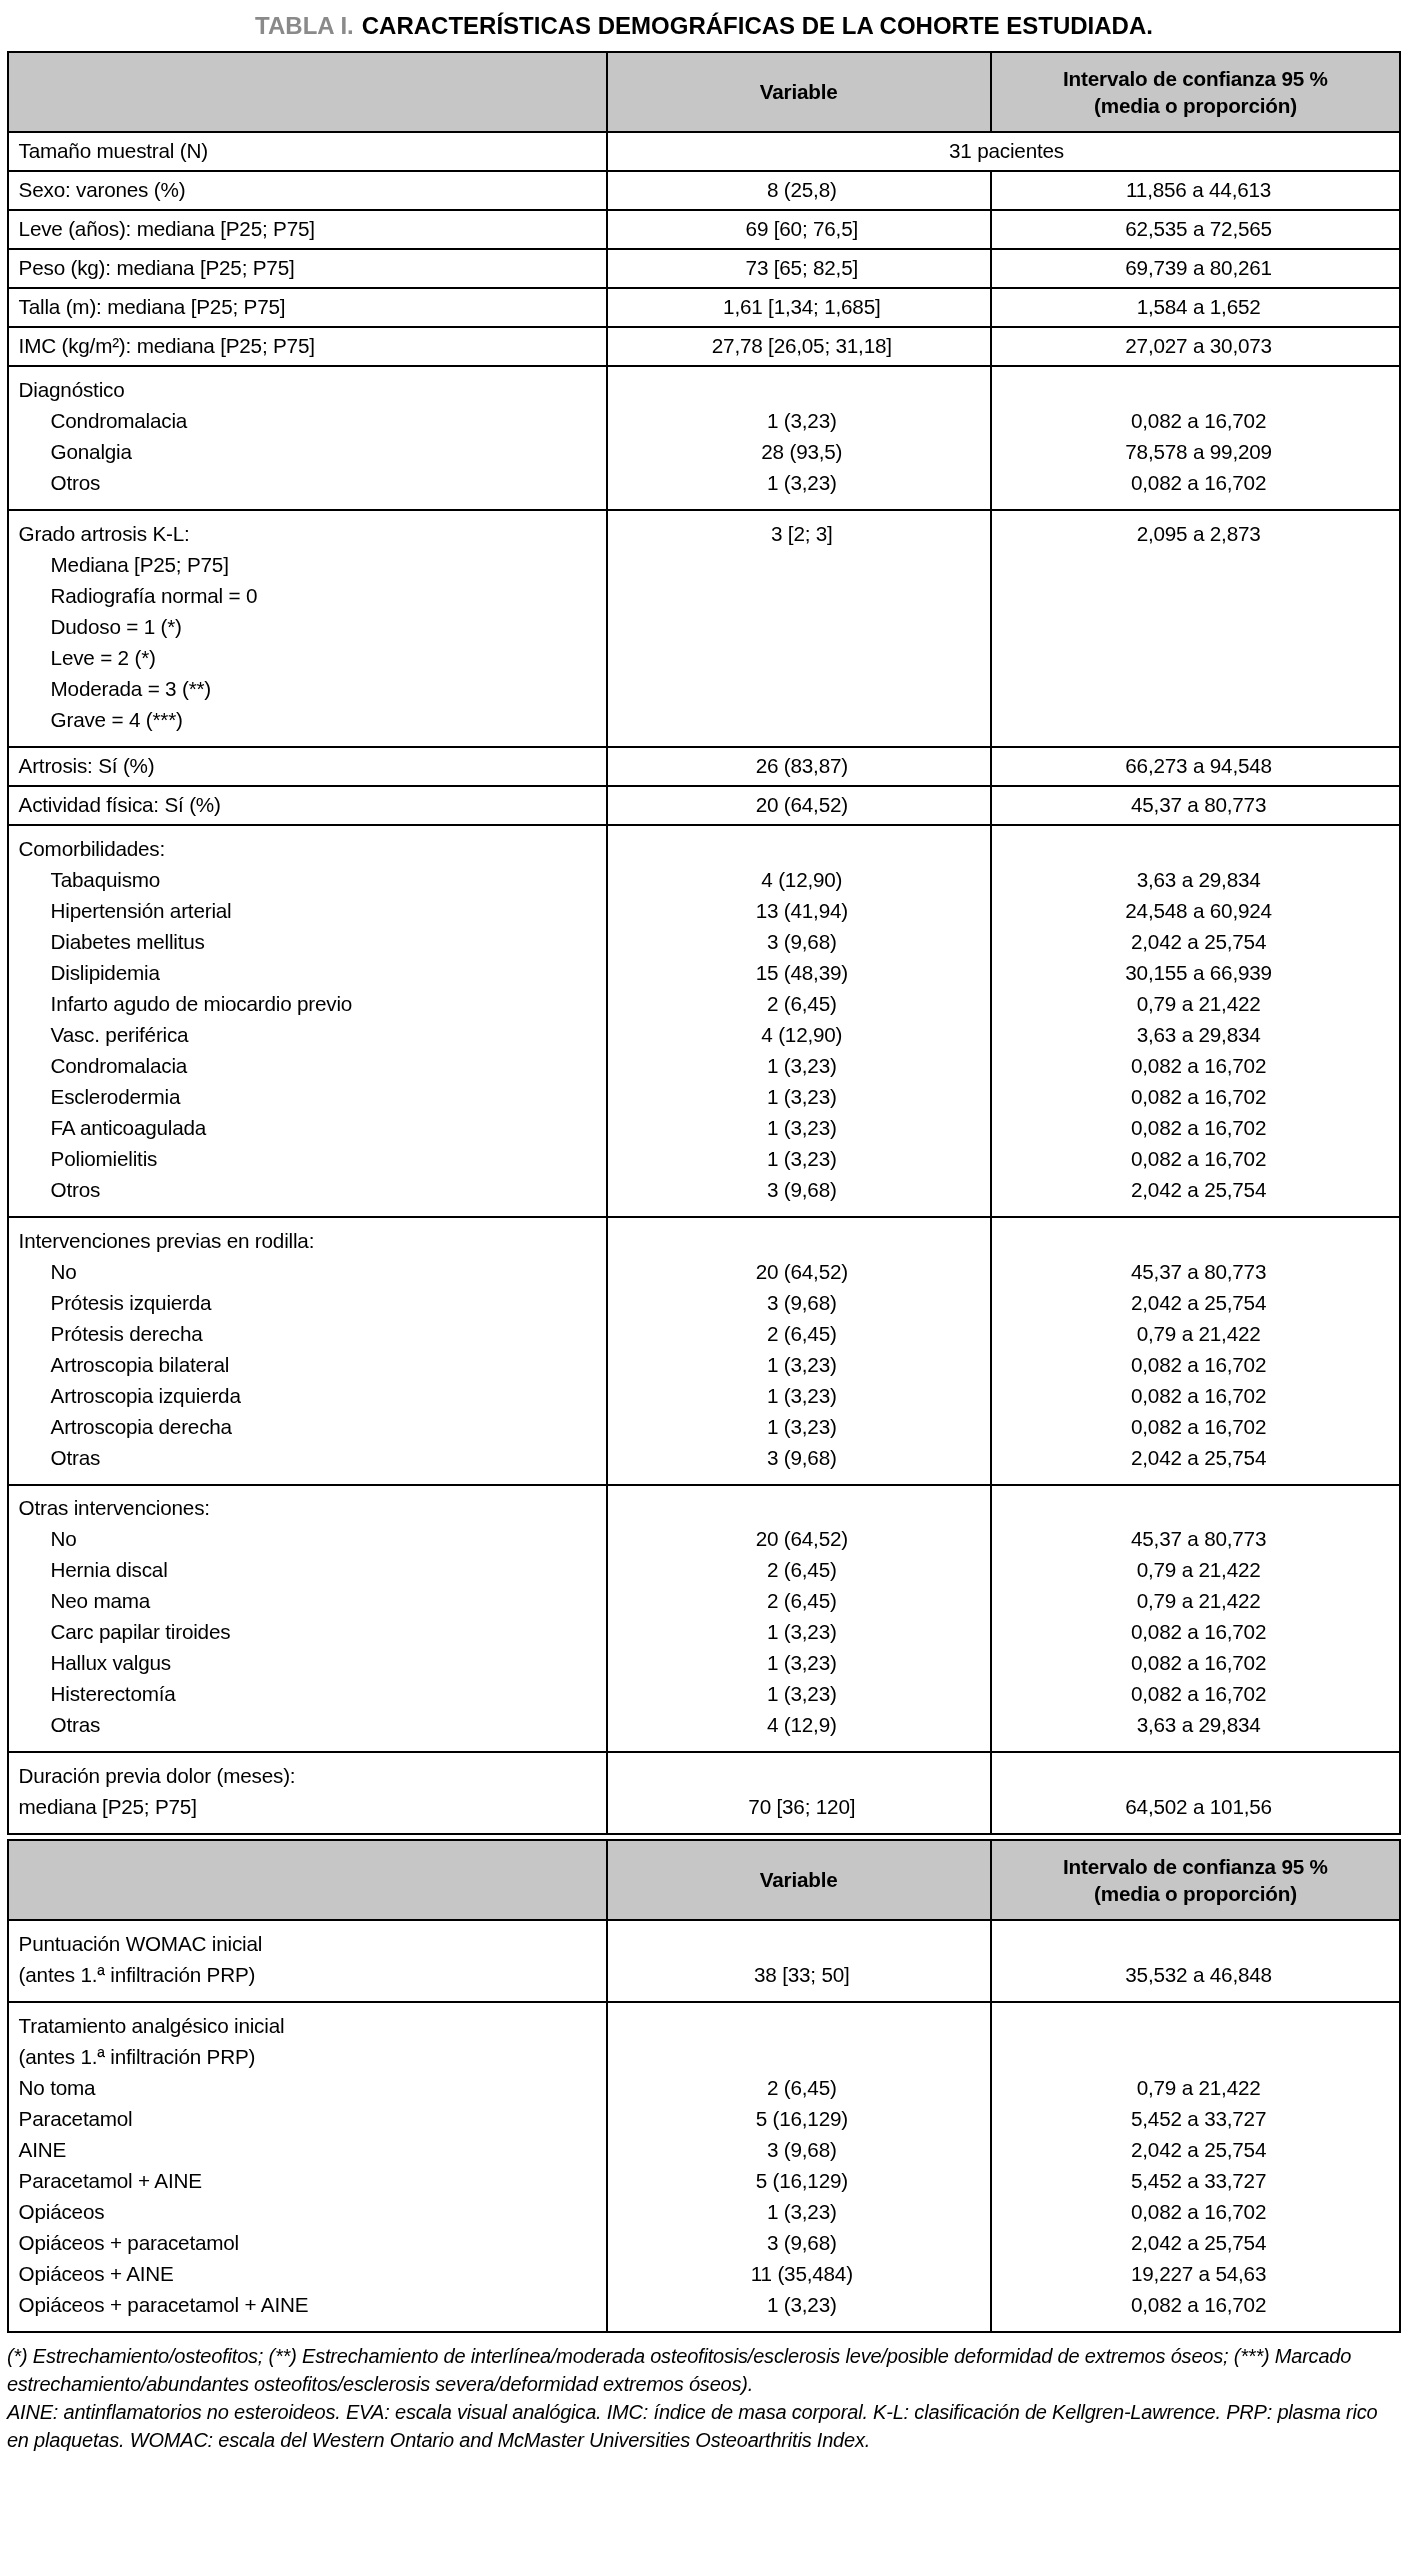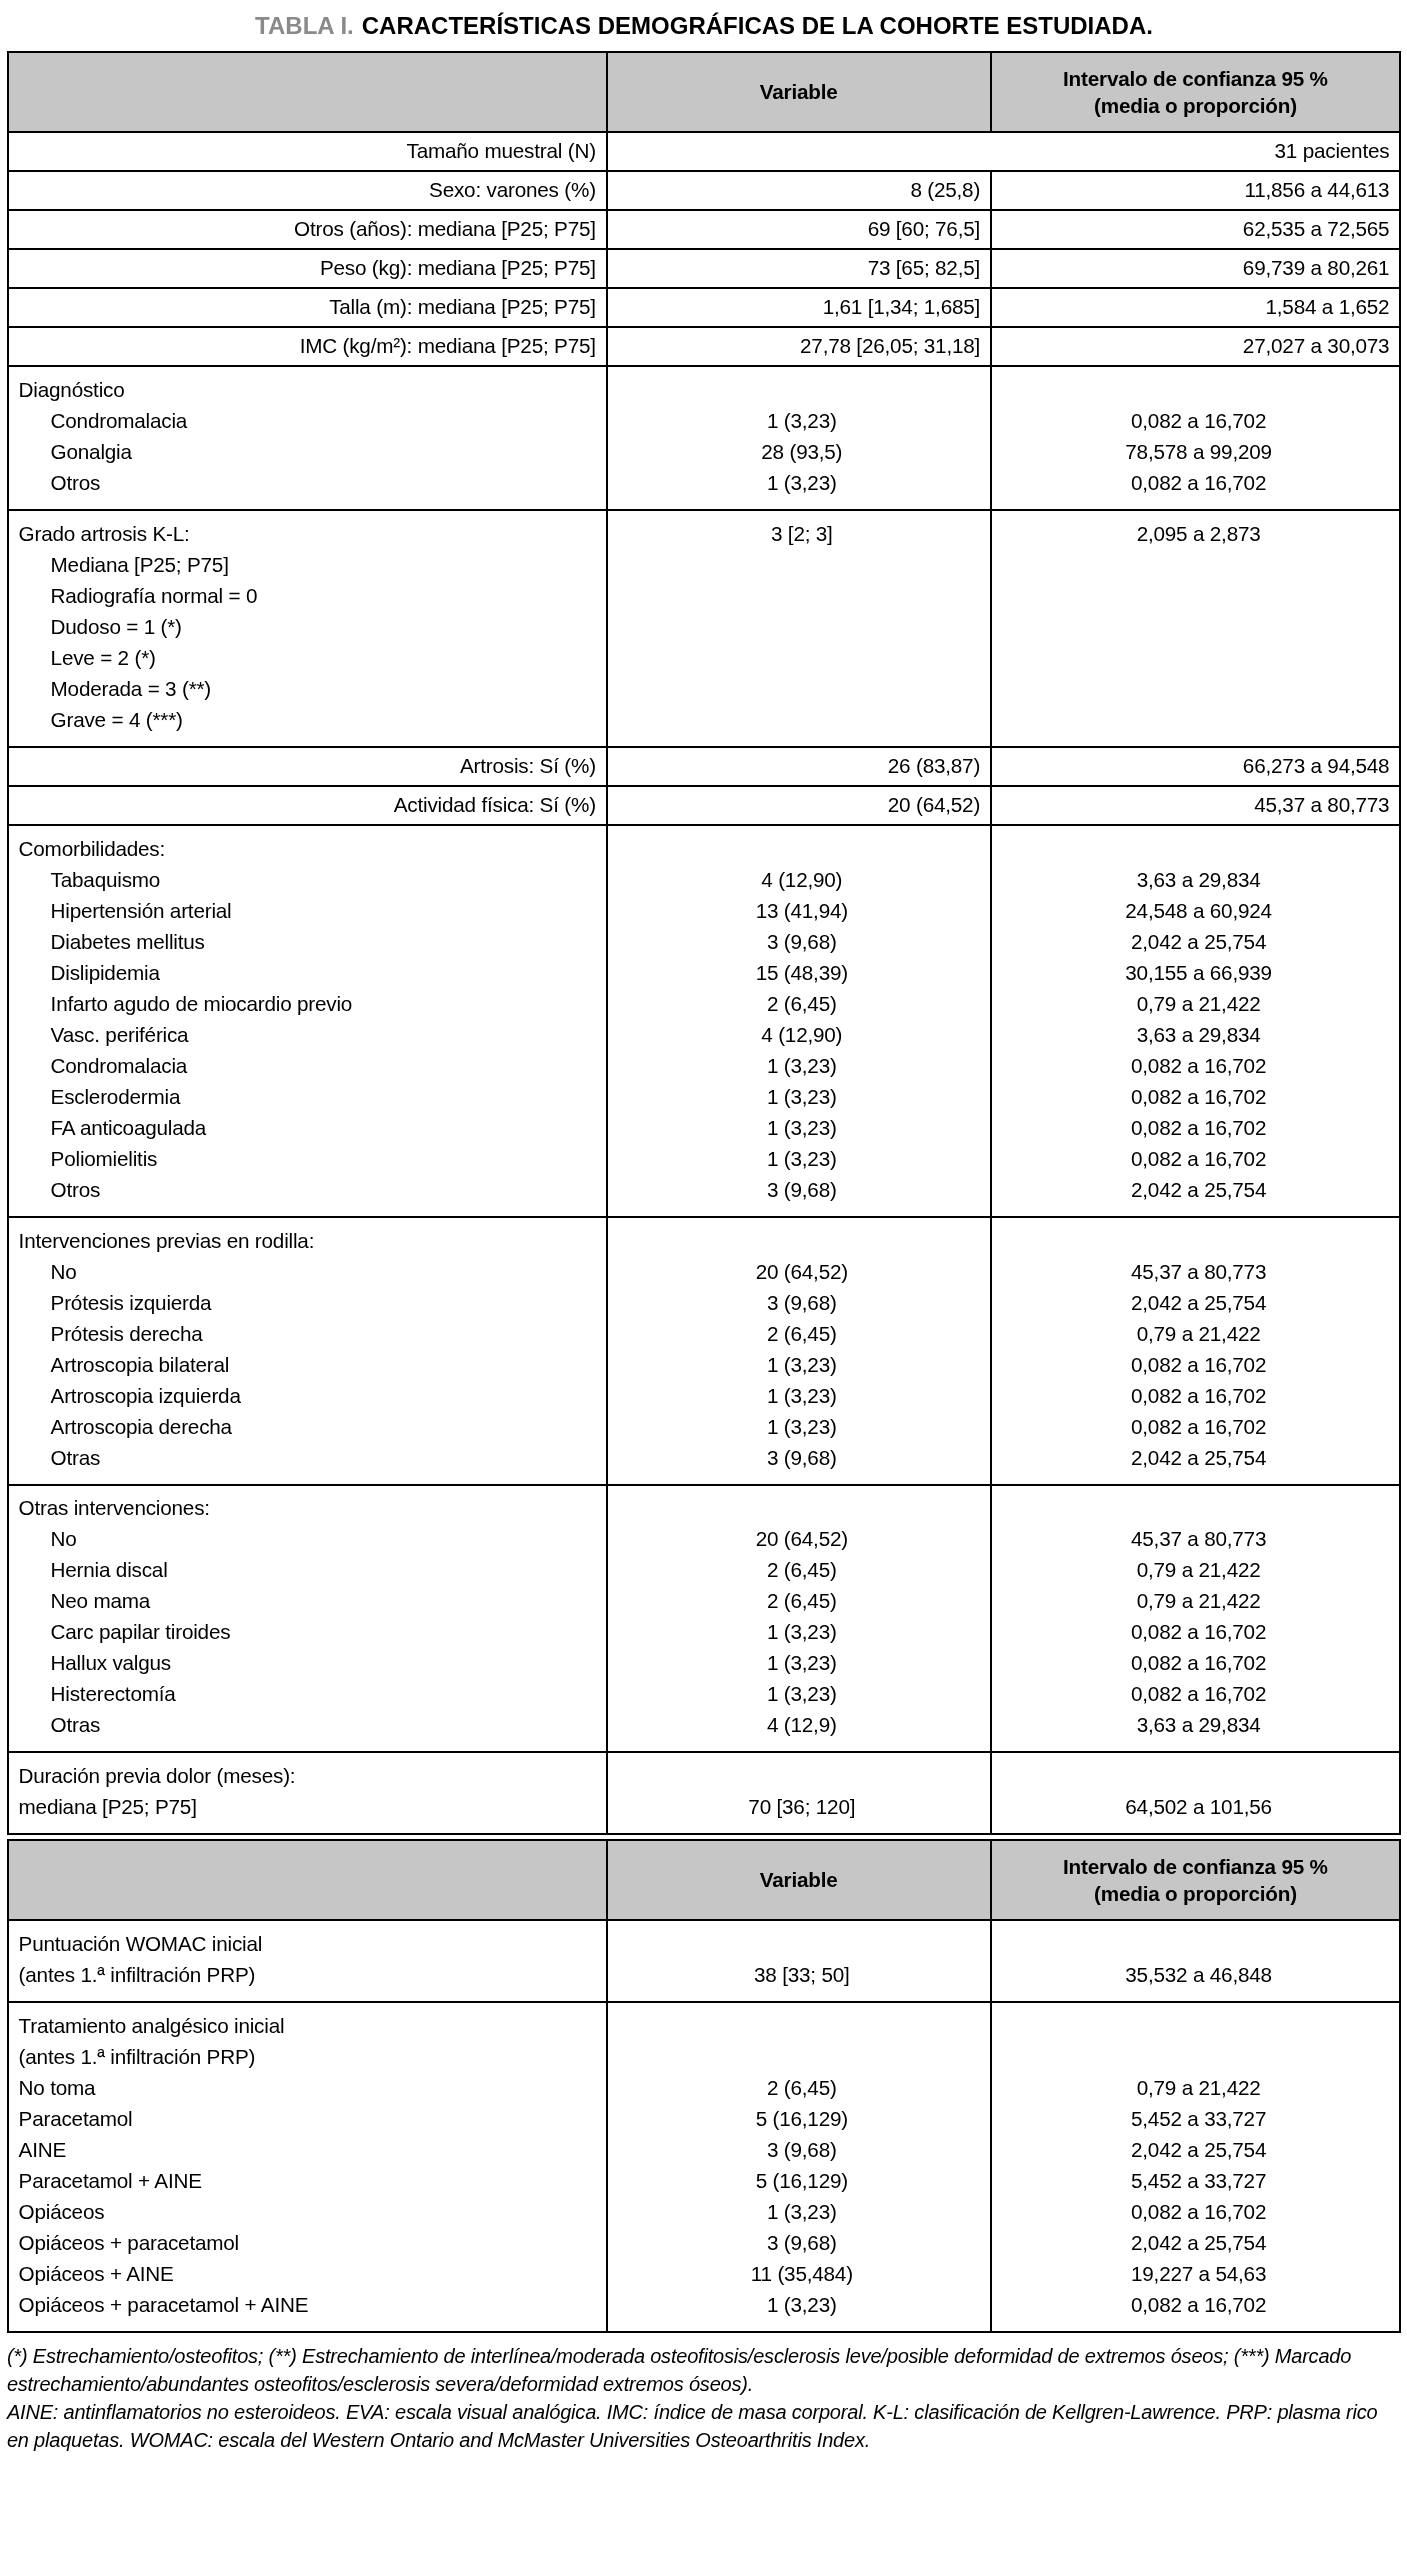--- a/index.html
+++ b/index.html
@@ -52,21 +52,20 @@
     font-size:20.7px;
     vertical-align:top;
     padding:6.9px 9.7px;
     overflow:hidden;
   }
   tr.simple td, tr.span td{
     height:26px;
     vertical-align:middle;
     padding-top:5.5px;
     padding-bottom:5.5px;
-    text-align:right;
   }
   td.c-var, td.c-ci, td.c-span{text-align:center;padding-left:16px;}
   .line{line-height:31px;white-space:nowrap;}
   .line.indent{padding-left:32px;}
   tr.group td{padding-bottom:11px;}
 
   .footnotes{
     margin-top:9.7px;
     font-style:italic;
     font-size:20px;
@@ -103,21 +102,21 @@
         <tr class="span">
           <td class="c-label">Tamaño muestral (N)</td>
           <td class="c-span" colspan="2">31 pacientes</td>
         </tr>
         <tr class="simple">
           <td class="c-label">Sexo: varones (%)</td>
           <td class="c-var">8 (25,8)</td>
           <td class="c-ci">11,856 a 44,613</td>
         </tr>
         <tr class="simple">
-          <td class="c-label">Otros (años): mediana [P25; P75]</td>
+          <td class="c-label">Leve (años): mediana [P25; P75]</td>
           <td class="c-var">69 [60; 76,5]</td>
           <td class="c-ci">62,535 a 72,565</td>
         </tr>
         <tr class="simple">
           <td class="c-label">Peso (kg): mediana [P25; P75]</td>
           <td class="c-var">73 [65; 82,5]</td>
           <td class="c-ci">69,739 a 80,261</td>
         </tr>
         <tr class="simple">
           <td class="c-label">Talla (m): mediana [P25; P75]</td>

